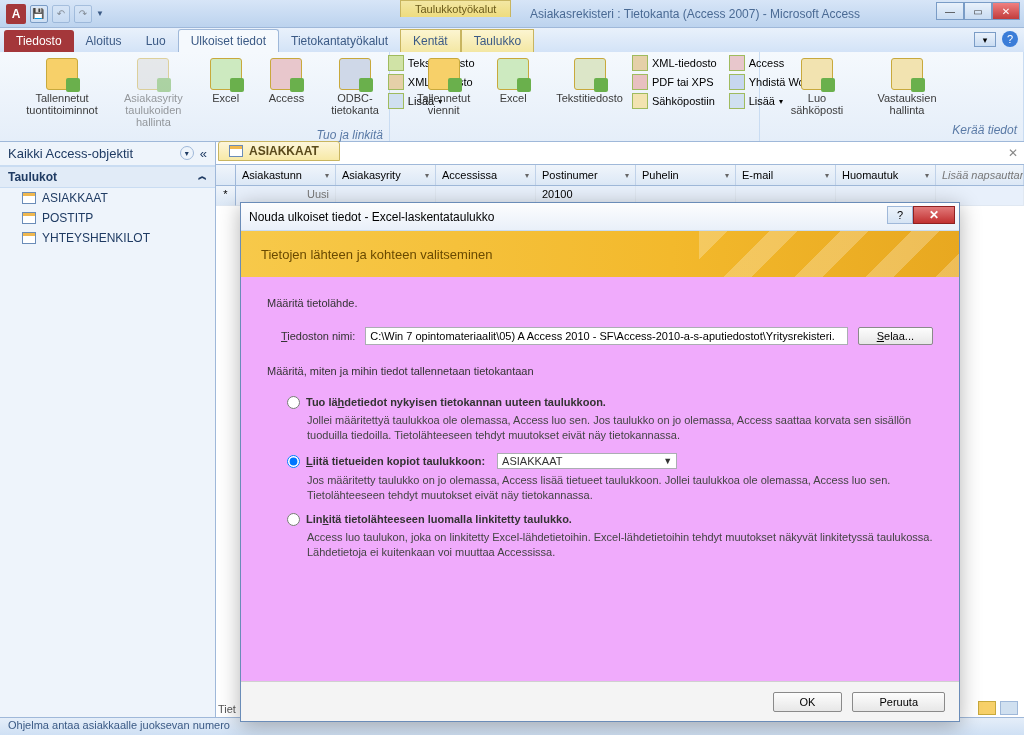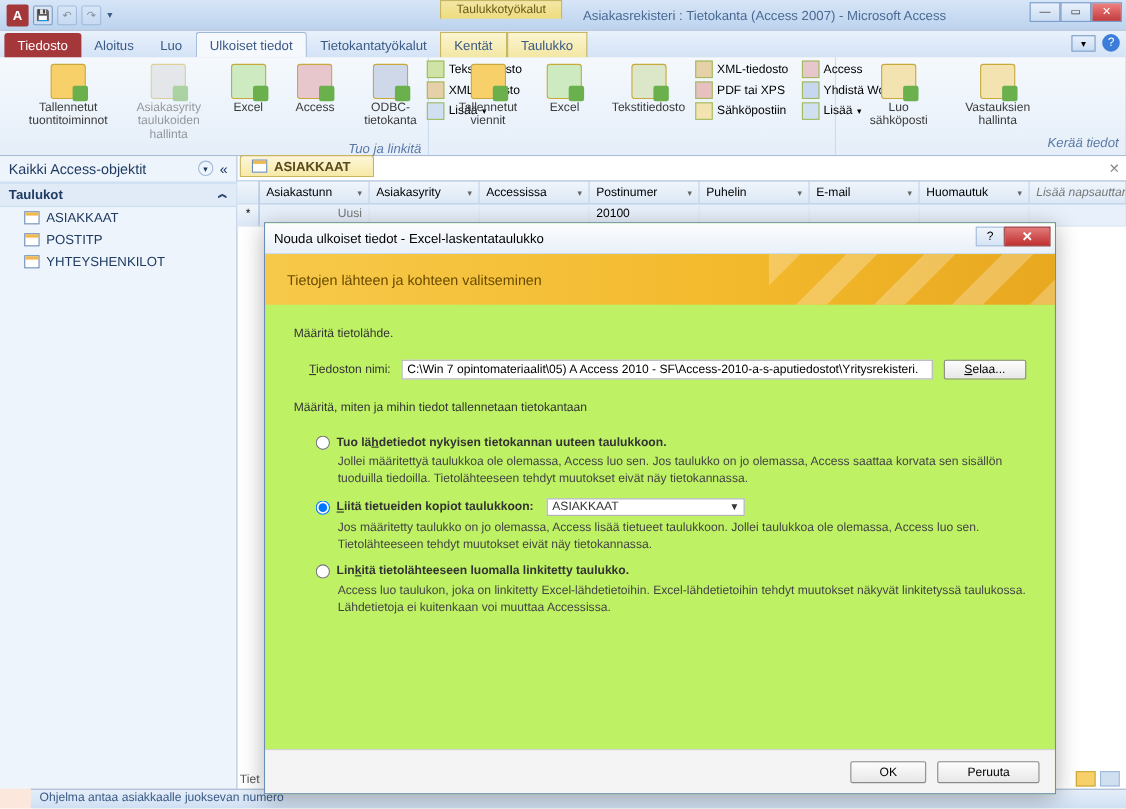--- a/index.html
+++ b/index.html
@@ -51,24 +51,24 @@
 .obj-tab { position:absolute; top:-1px; left:2px; background:linear-gradient(#fdf6da,#f7e9a6); border:1px solid #c8b560; padding:2px 20px 2px 10px; font-size:12px; font-weight:bold; color:#5a4a1b; border-radius:3px 3px 0 0; display:flex;align-items:center;gap:6px;}
 .close-x{position:absolute;right:6px;top:4px;font-size:12px;color:#888;}
 .grid-head { position:absolute; top:22px; left:0; right:0; height:22px; background:linear-gradient(#f0f5fb,#dce8f6); border-top:1px solid #9fb8d9; border-bottom:1px solid #9fb8d9; display:flex; font-size:11px;}
 .col { border-right:1px solid #c0d2e9; padding:3px 6px; display:flex; align-items:center; justify-content:space-between; white-space:nowrap; overflow:hidden;}
 .col .dd{font-size:8px;color:#666;}
 .row1 { position:absolute; top:44px; left:0; right:0; height:20px; display:flex; font-size:11px; background:#e8f0fb;}
 .cell { border-right:1px solid #e0e8f2; border-bottom:1px solid #e0e8f2; padding:2px 6px; overflow:hidden;}
 .rowhead{width:20px;background:linear-gradient(#f0f5fb,#dce8f6);border-right:1px solid #9fb8d9;text-align:center;}
 .addcol{font-style:italic;color:#777;}
 
-.statusbar { position:absolute; left:0; right:0; bottom:0; height:18px; background:linear-gradient(#e5eef9,#cfe0f4); font-size:11px; color:#3b5a85; padding:1px 8px; border-top:1px solid #9fb8d9; display:flex; justify-content:space-between;margin-left:28px;}
-
-
-.dialog { position:absolute; left:240px; top:202px; width:720px; height:520px; background:#bef264; border:1px solid #6a8cb8; box-shadow:0 4px 20px rgba(0,0,0,.3); display:flex; flex-direction:column;}
+.statusbar { position:absolute; left:0; right:0; bottom:0; height:18px; background:linear-gradient(#e5eef9,#cfe0f4); font-size:11px; color:#3b5a85; padding:1px 8px; border-top:1px solid #9fb8d9; display:flex; justify-content:space-between;}
+
+
+.dialog { position:absolute; left:240px; top:202px; width:720px; height:520px; background:#f0abfc; border:1px solid #6a8cb8; box-shadow:0 4px 20px rgba(0,0,0,.3); display:flex; flex-direction:column;}
 .dlg-title { height:28px; background:linear-gradient(#fdfdfe,#e9f0f9); border-bottom:1px solid #c9dcf2; display:flex; align-items:center; padding:0 8px; font-size:12px; position:relative;}
 .dlg-winbtns{position:absolute;right:4px;top:3px;display:flex;}
 .dlg-help{width:26px;height:18px;background:linear-gradient(#eef4fb,#d6e4f4);border:1px solid #9fb8d9;display:flex;align-items:center;justify-content:center;font-size:11px;}
 .dlg-close{width:42px;height:18px;background:linear-gradient(#e27a7a,#c13030);color:#fff;display:flex;align-items:center;justify-content:center;font-weight:bold;border:1px solid #8f2020;}
 .dlg-banner { height:46px; background:linear-gradient(90deg,#f7c94a,#f3b92c 60%,#e8a820); display:flex; align-items:center; padding:0 20px; font-size:13px; color:#6a4a00; position:relative; overflow:hidden;}
 .dlg-banner::after{content:"";position:absolute;right:0;top:0;bottom:0;width:260px;background:repeating-linear-gradient(135deg,rgba(255,255,255,.25) 0 20px,transparent 20px 50px);}
 .dlg-body { flex:1; padding:20px 26px; font-size:11px; color:#333; overflow:auto;}
 .dlg-body .sec { margin-bottom:18px;}
 .file-row{display:flex;align-items:center;gap:10px;margin:14px 0 20px 14px;}
 .file-row input{flex:1;border:1px solid #abadb3;padding:2px 4px;font-size:11px;}

